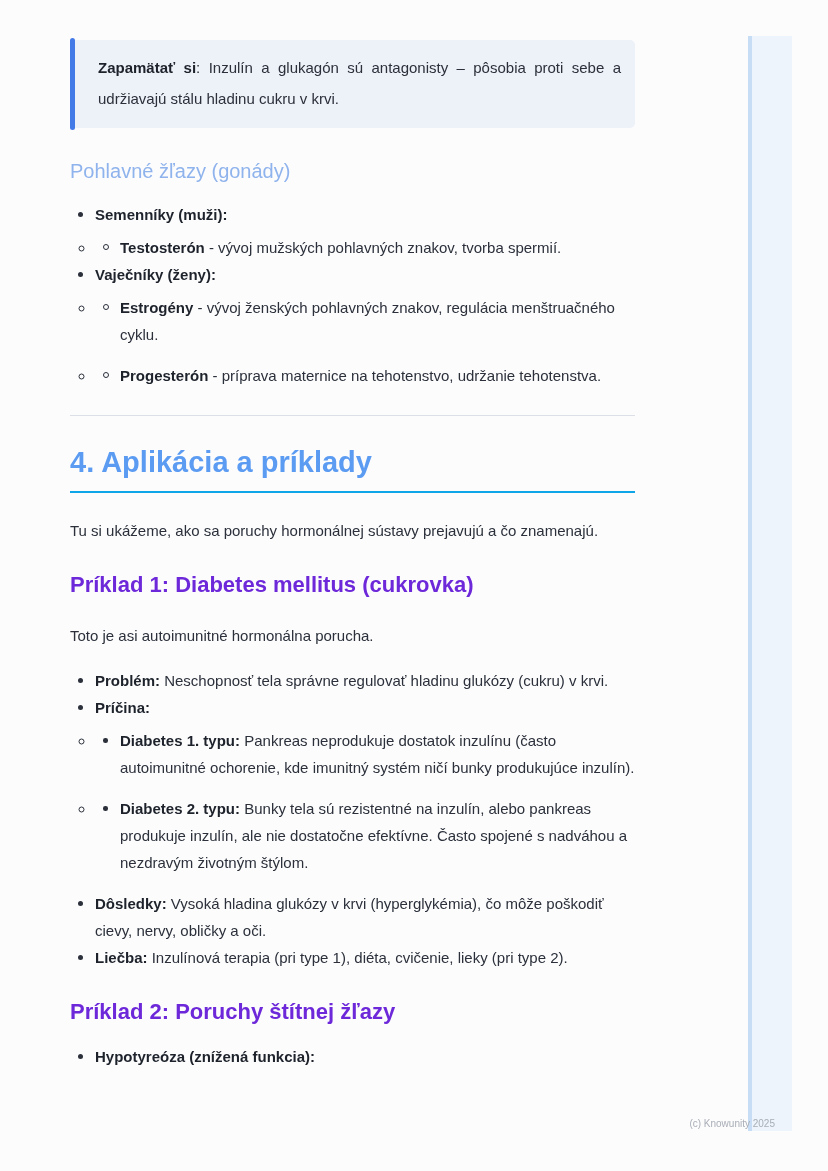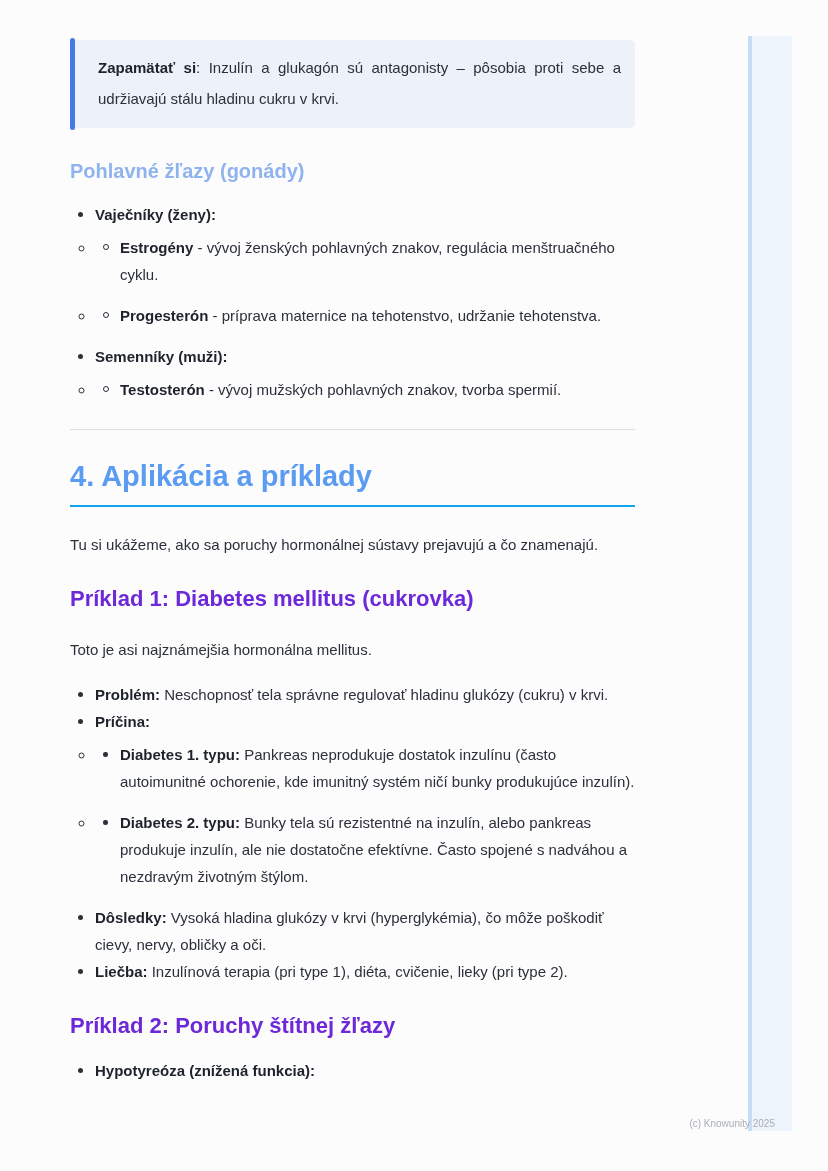--- a/index.html
+++ b/index.html
@@ -48,21 +48,21 @@
     line-height:31px;
     text-align:justify;
     color:#2b303a;
   }
   .callout-text strong { color:#1d222b; }
 
   
   h3.blue-sub {
     margin-top:32px;
     font-size:20px;
-    font-weight:700;
+    font-weight:400;
     color:#8fb3ec;
   }
   h1.blue-main {
     margin-top:30px;
     font-size:29px;
     font-weight:700;
     color:#5b9cf2;
     padding-bottom:12px;
     border-bottom:2px solid #0ea5e9;
   }
@@ -134,53 +134,53 @@
   <div class="content">
 
     <div class="callout">
       <div class="callout-bar"></div>
       <div class="callout-text"><strong>Zapamätať si</strong><span>: Inzulín a glukagón sú antagonisty – pôsobia proti sebe a udržiavajú stálu hladinu cukru v krvi.</span></div>
     </div>
 
     <h3 class="blue-sub">Pohlavné žľazy (gonády)</h3>
 
     <ul class="doc-list">
+      <li class="doc-li top-gap">
+        <span class="bullet"></span>
+        <strong class="lead">Semenníky (muži):</strong>
+        <ul class="sub-list">
+          <li class="doc-li">
+            <span class="bullet circle"></span>
+            <strong class="lead">Testosterón</strong><span> - vývoj mužských pohlavných znakov, tvorba spermií.</span>
+          </li>
+        </ul>
+      </li>
       <li class="doc-li">
         <span class="bullet"></span>
         <strong class="lead">Vaječníky (ženy):</strong>
         <ul class="sub-list">
           <li class="doc-li">
             <span class="bullet circle"></span>
             <strong class="lead">Estrogény</strong><span> - vývoj ženských pohlavných znakov, regulácia menštruačného cyklu.</span>
           </li>
           <li class="doc-li top-gap">
             <span class="bullet circle"></span>
             <strong class="lead">Progesterón</strong><span> - príprava maternice na tehotenstvo, udržanie tehotenstva.</span>
           </li>
         </ul>
       </li>
-      <li class="doc-li top-gap">
-        <span class="bullet"></span>
-        <strong class="lead">Semenníky (muži):</strong>
-        <ul class="sub-list">
-          <li class="doc-li">
-            <span class="bullet circle"></span>
-            <strong class="lead">Testosterón</strong><span> - vývoj mužských pohlavných znakov, tvorba spermií.</span>
-          </li>
-        </ul>
-      </li>
     </ul>
 
     <hr class="rule">
 
     <h1 class="blue-main">4. Aplikácia a príklady</h1>
     <p class="body-p">Tu si ukážeme, ako sa poruchy hormonálnej sústavy prejavujú a čo znamenajú.</p>
 
     <h2 class="blue-ex">Príklad 1: Diabetes mellitus (cukrovka)</h2>
-    <p class="body-p">Toto je asi najznámejšia hormonálna mellitus.</p>
+    <p class="body-p">Toto je asi autoimunitné hormonálna porucha.</p>
 
     <ul class="doc-list">
       <li class="doc-li">
         <span class="bullet"></span>
         <strong class="lead">Problém:</strong><span> Neschopnosť tela správne regulovať hladinu glukózy (cukru) v krvi.</span>
       </li>
       <li class="doc-li">
         <span class="bullet"></span>
         <strong class="lead">Príčina:</strong>
         <ul class="sub-list">

